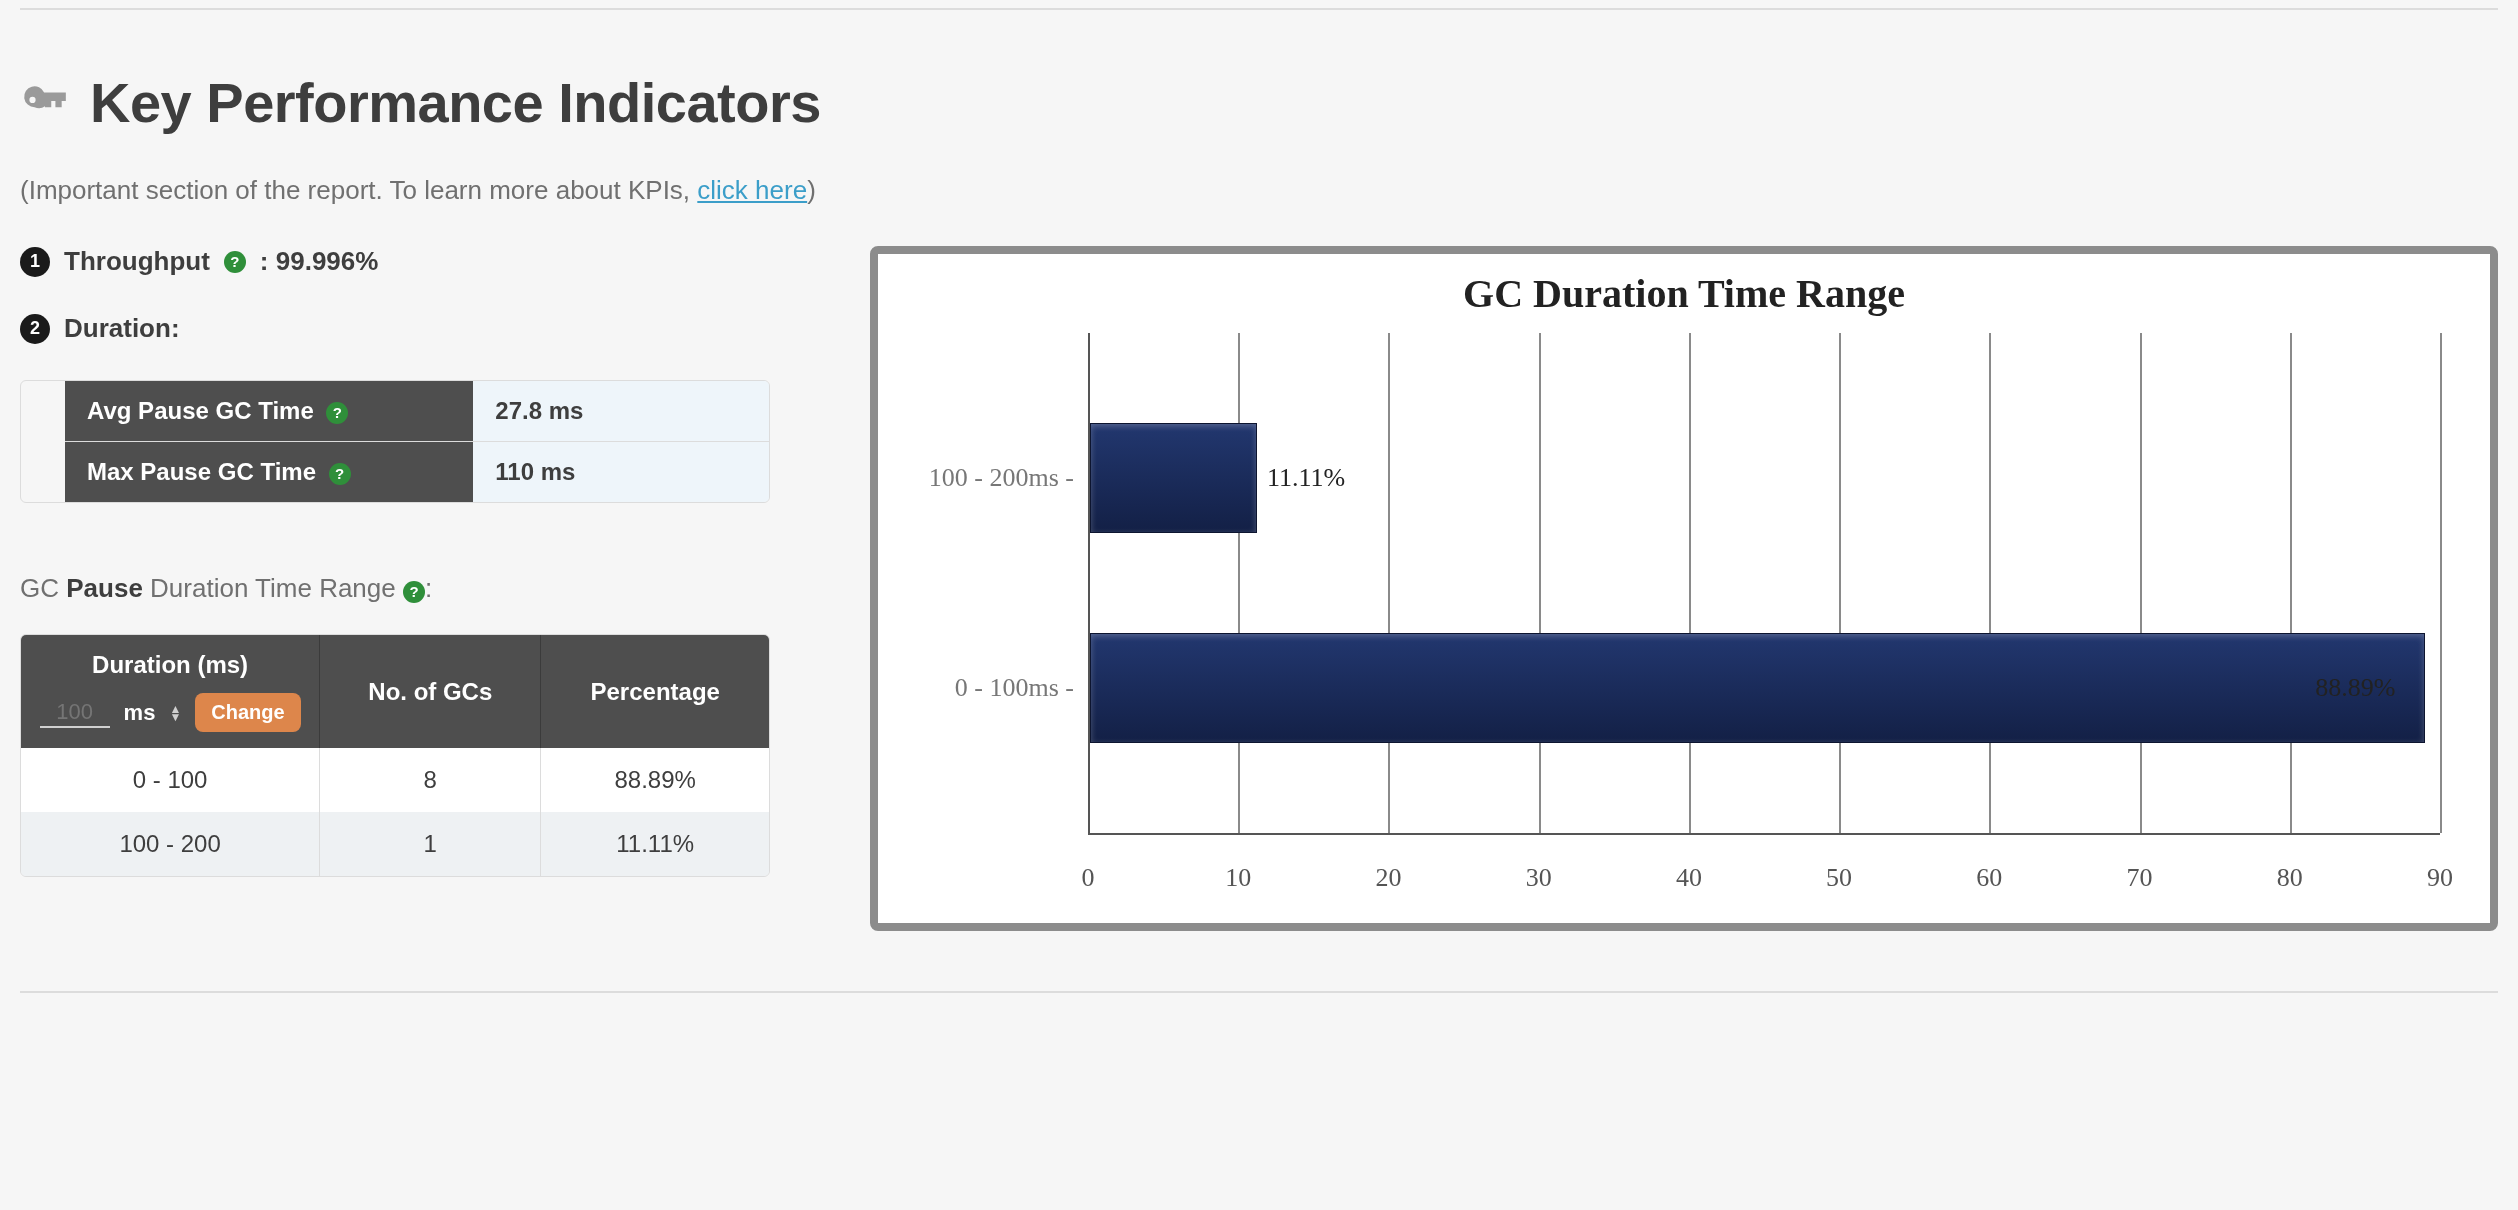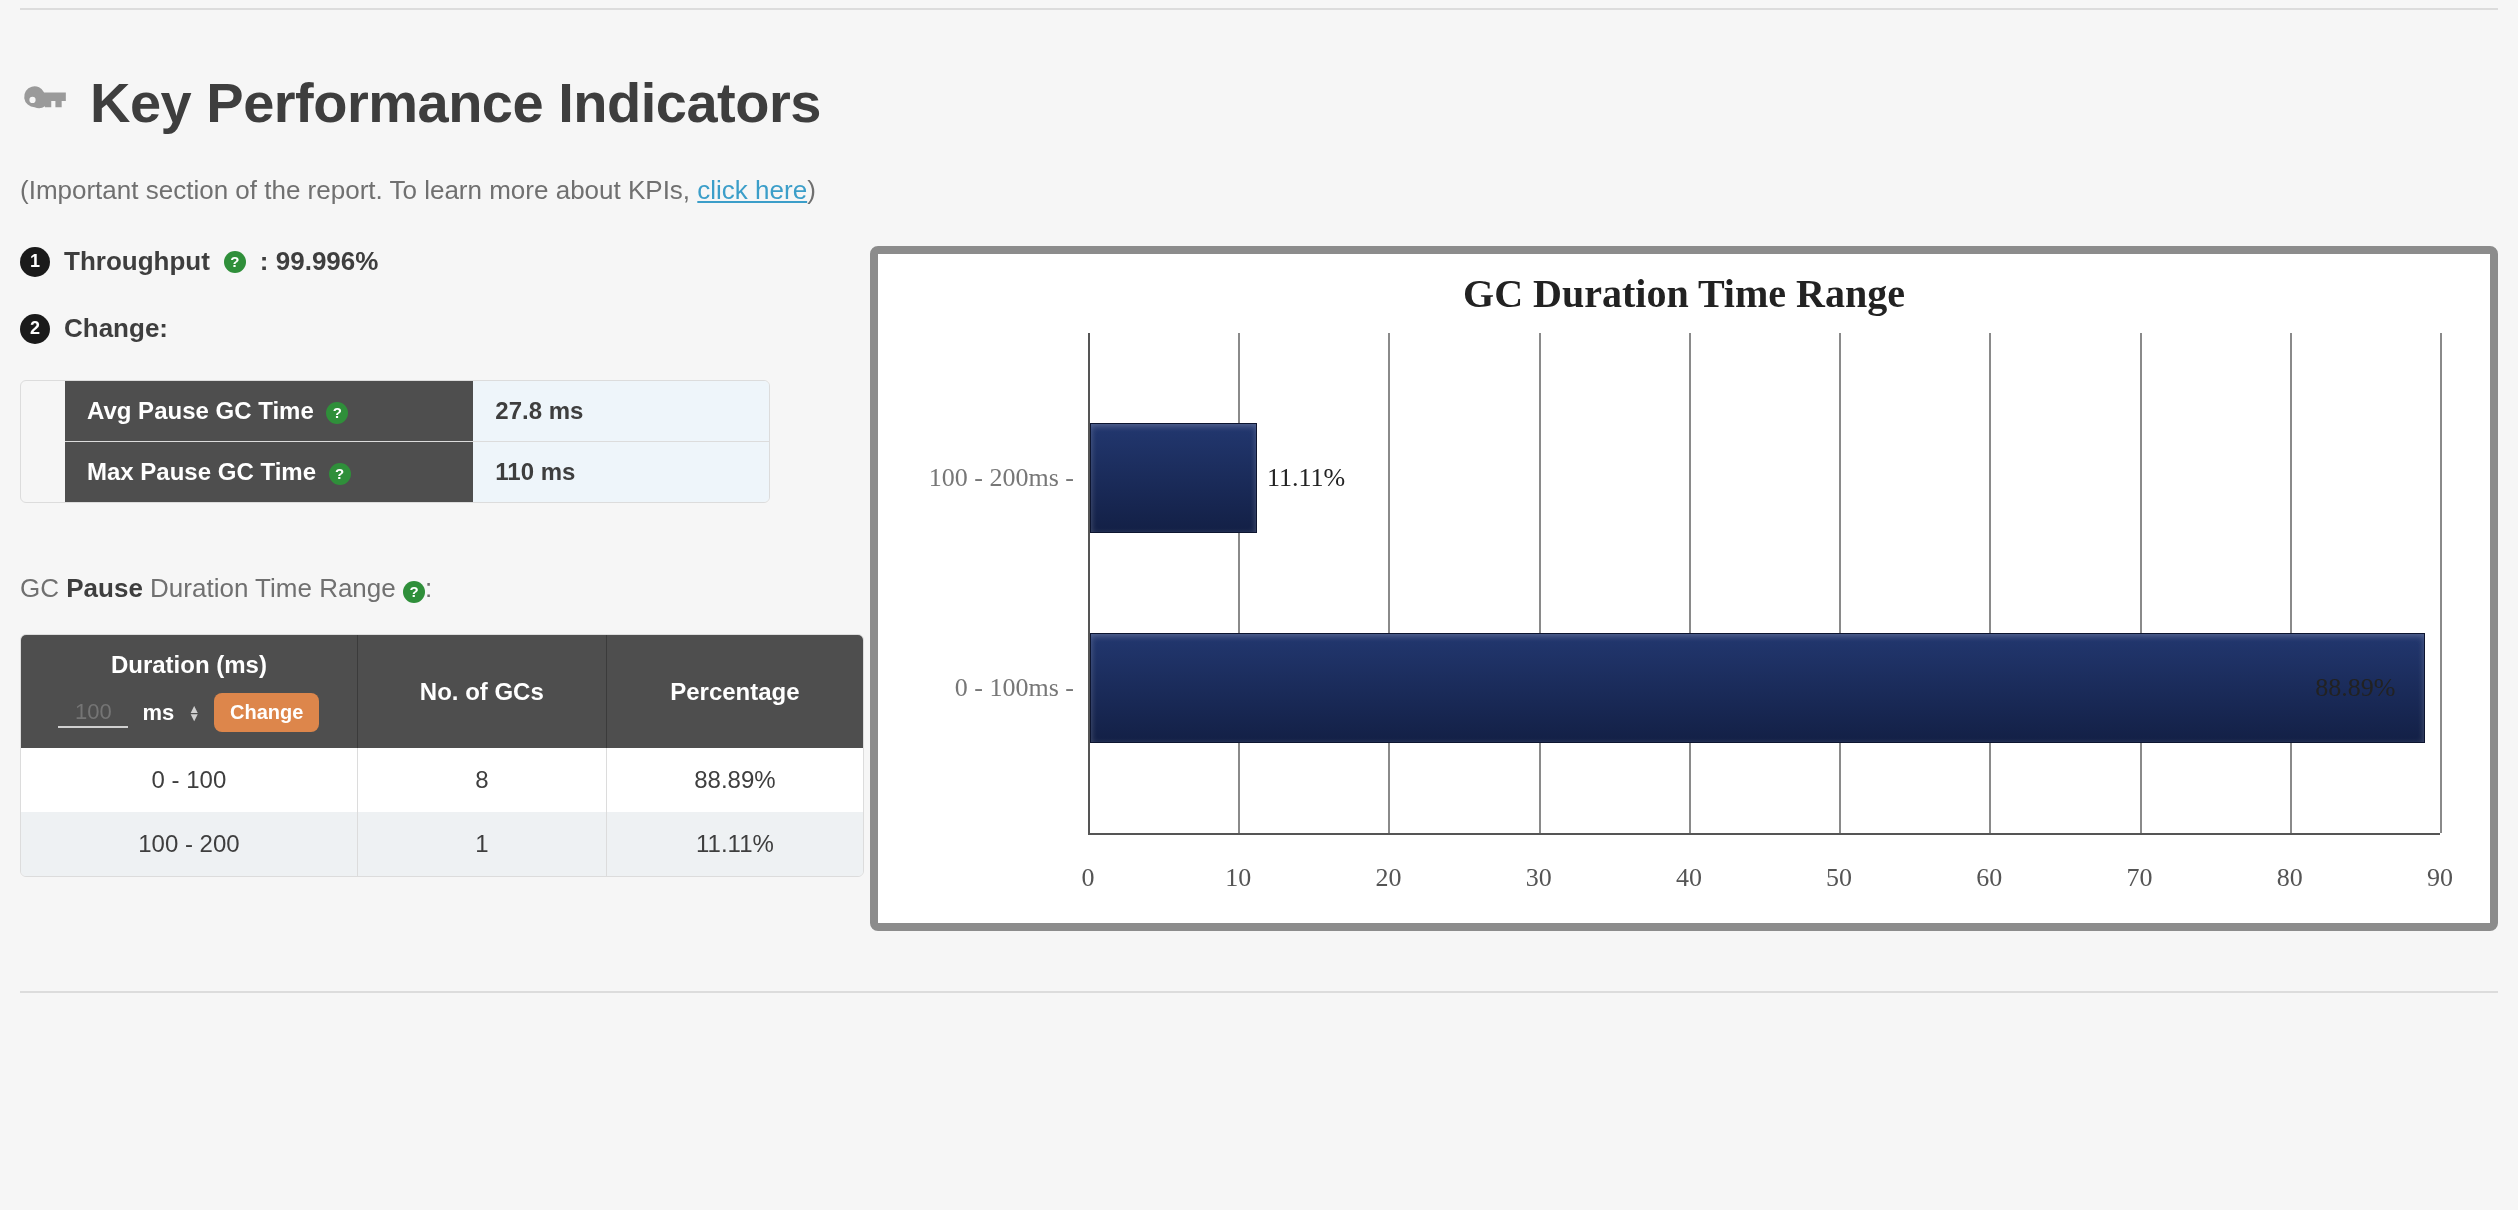--- a/index.html
+++ b/index.html
@@ -76,21 +76,21 @@
     background:var(--light-cell);color:#3e3e3e;font-weight:700;
   }
   table.kpi tr:not(:last-child) td{border-bottom:1px solid var(--rule);}
   table.kpi .help-icon{margin-left:6px;vertical-align:middle;}
 
   .range-title{font-size:26px;color:var(--muted);margin-bottom:30px;}
   .range-title b{color:#3e3e3e;}
 
   table.range{
     border-collapse:separate;border-spacing:0;
-    width:844px;border:1px solid var(--rule);border-radius:6px;overflow:hidden;
+    width:750px;border:1px solid var(--rule);border-radius:6px;overflow:hidden;
     font-size:24px;text-align:center;
   }
   table.range thead th{
     background:var(--dark-row);color:var(--dark-row-text);font-weight:700;
     padding:16px 14px;border-right:1px solid #3b3b3b;vertical-align:middle;
   }
   table.range thead th:last-child{border-right:none;}
   table.range thead th.dur{width:40%;}
   table.range .dur-inner{display:flex;flex-direction:column;gap:14px;align-items:center;}
   .dur-controls{display:flex;align-items:center;gap:14px;}
@@ -161,21 +161,21 @@
   <div class="left">
     <div class="bullet-line">
       <span class="num-badge">1</span>
       <span class="label">Throughput</span>
       <span class="help-icon">?</span>
       <span class="value">: <span>99.996%</span></span>
     </div>
 
     <div class="bullet-line">
       <span class="num-badge">2</span>
-      <span class="label">Change:</span>
+      <span class="label">Duration:</span>
     </div>
 
     <table class="kpi">
       <tbody>
           <tr>
         <td>
           <span>Avg Pause GC Time</span>
           <span class="help-icon">?</span>
         </td>
         <td>27.8 ms</td>

